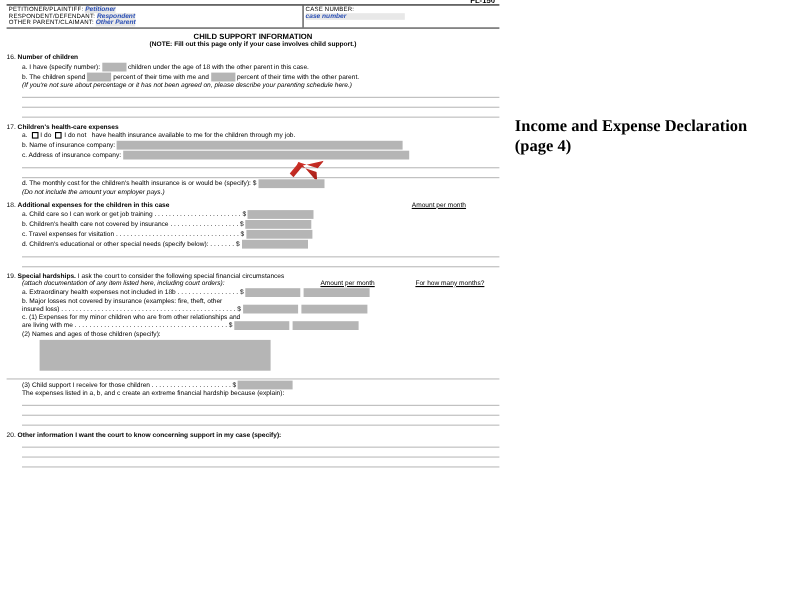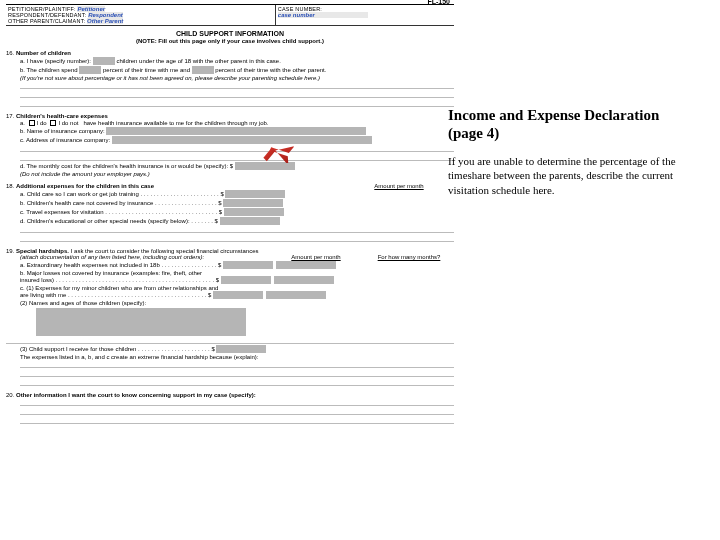--- a/index.html
+++ b/index.html
@@ -1,18 +1,18 @@
 <!DOCTYPE html>
 <html><head>
 <meta charset="utf-8">
 <style>
   * { box-sizing: border-box; margin: 0; padding: 0; }
   body { font-family: Arial, sans-serif; width: 720px; height: 540px; background: #fff; position: relative; overflow: hidden; }
   .form-area { position: absolute; left: 6px; top: 4px; width: 448px; height: 532px; background: #fff; }
-  .right-panel { position: absolute; left: 440px; top: 0; width: 256px; padding: 6px 8px; }
+  .right-panel { position: absolute; left: 460px; top: 0; width: 256px; padding: 6px 8px; }
   .header-row { display: flex; font-size: 6px; border-top: 1px solid #000; border-bottom: 1px solid #333; }
   .header-left { width: 60%; padding: 1px 2px; }
   .header-right { width: 40%; border-left: 1px solid #333; padding: 1px 2px; }
   .hl { color: #2a4fb5; font-style: italic; font-weight: bold; background: #e8e8e8; }
   .label-sm { font-size: 5.5px; letter-spacing: 0.2px; }
   .fl { position: absolute; right: 4px; top: -6px; font-size: 7px; font-weight: bold; }
   .title-center { text-align: center; font-size: 7px; font-weight: bold; margin-top: 4px; }
   .note-center { text-align: center; font-size: 6px; font-weight: bold; margin-top: 1px; }
   .section { margin-top: 6px; font-size: 6px; }
   .section-label { font-weight: bold; }
@@ -128,14 +128,13 @@
   <div class="section">
     <span>20.  </span><span class="section-label">Other information I want the court to know concerning support in my case (specify):</span>
     <div class="indent line-ul"></div>
     <div class="indent line-ul"></div>
     <div class="indent line-ul"></div>
   </div>
 </div>
 
 <div class="right-panel">
   <div class="right-title">Income and Expense Declaration (page 4)</div>
-  <div class="right-body">If you are unable to determine the percentage of the timeshare between the parents, describe the current visitation schedule here.</div>
 </div>
 
 </body></html>

